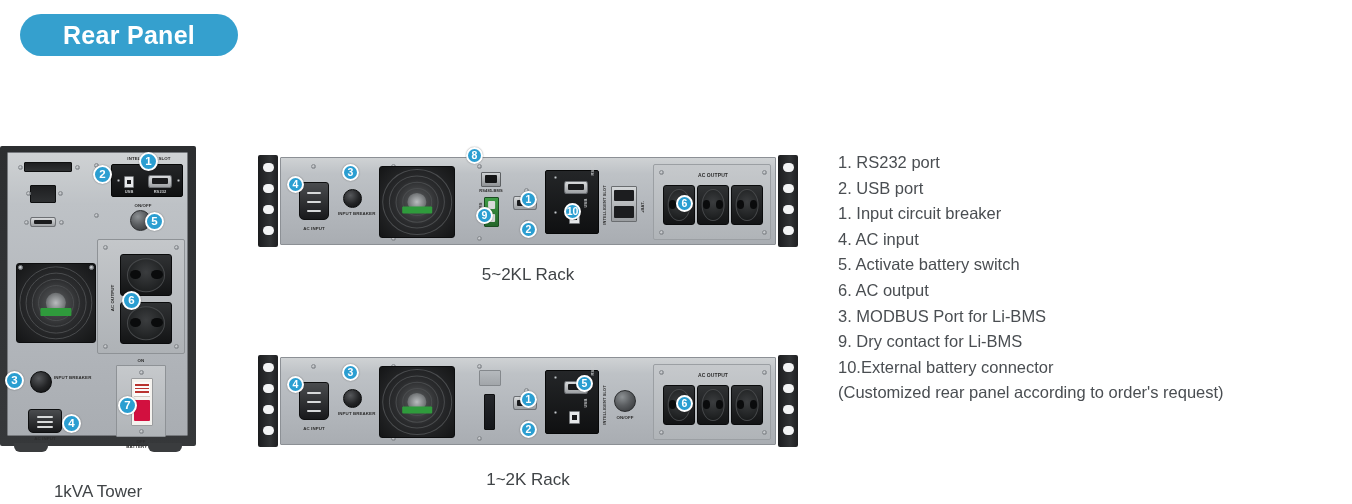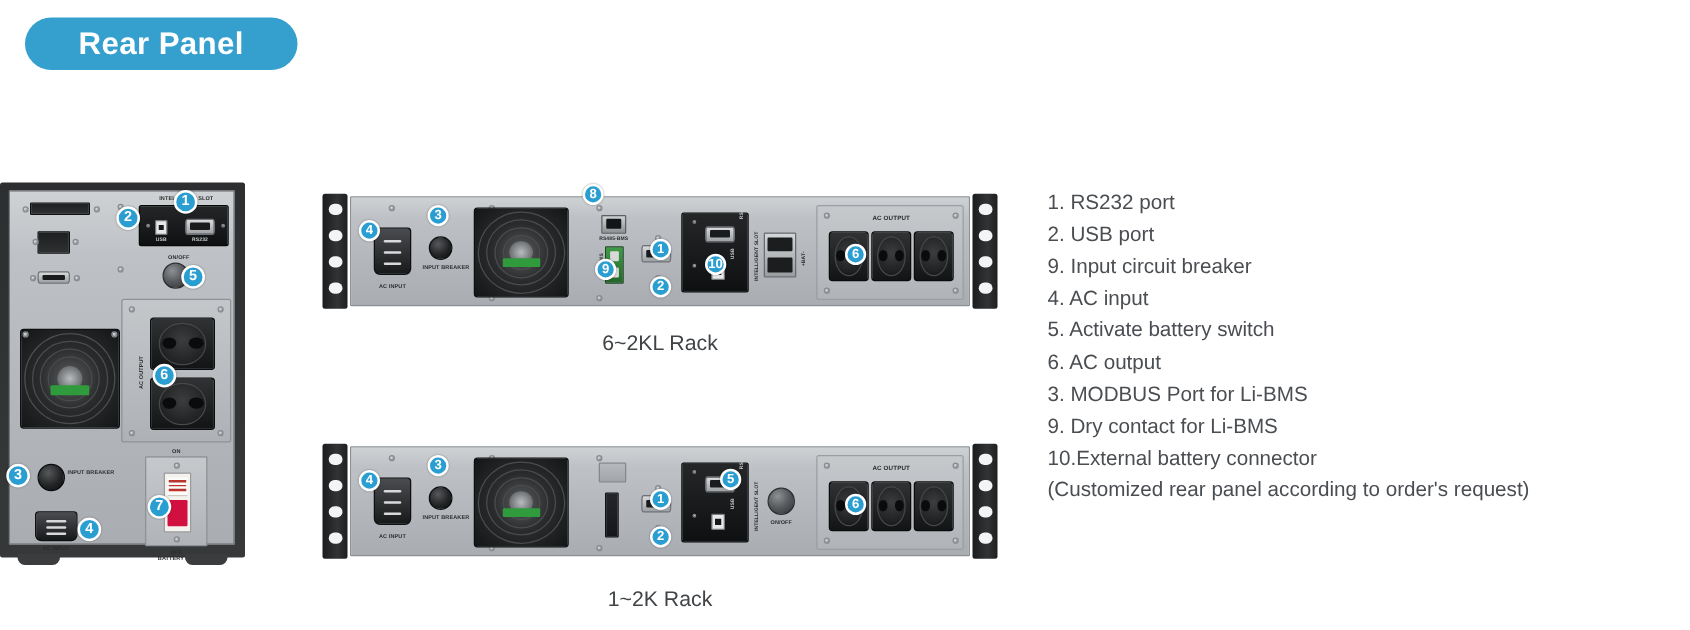--- a/index.html
+++ b/index.html
@@ -348,20 +348,21 @@
     <div class="tower-foot" style="right:14px;"></div>
 
     <div class="badge sm" style="left:139px; top:6px;">1</div>
     <div class="badge sm" style="left:93px;  top:19px;">2</div>
     <div class="badge sm" style="left:145px; top:66px;">5</div>
     <div class="badge sm" style="left:122px; top:145px;">6</div>
     <div class="badge sm" style="left:5px;   top:225px;">3</div>
     <div class="badge sm" style="left:62px;  top:268px;">4</div>
     <div class="badge sm" style="left:118px; top:250px;">7</div>
   </div>
+  <div class="caption" style="left:0px; top:482px; width:196px;">1kVA Tower</div>
 
   <div class="rack" id="rack-kl" style="left:258px; top:155px; width:540px;">
     <div class="rack-ear" style="left:0;">
       <div class="slot" style="top:8px;"></div>
         <div class="slot" style="top:29px;"></div>
       <div class="slot" style="top:50px;"></div>
         <div class="slot" style="top:71px;"></div>
     </div>
     <div class="rack-ear" style="right:0;">
       <div class="slot" style="top:8px;"></div>
@@ -459,21 +460,21 @@
 
     <div class="badge tiny" style="left:29px;  top:21px;">4</div>
     <div class="badge tiny" style="left:84px;  top:9px;">3</div>
     <div class="badge tiny" style="left:208px; top:-8px;">8</div>
     <div class="badge tiny" style="left:218px; top:52px;">9</div>
     <div class="badge tiny" style="left:262px; top:36px;">1</div>
     <div class="badge tiny" style="left:262px; top:66px;">2</div>
     <div class="badge tiny" style="left:306px; top:48px;">10</div>
     <div class="badge tiny" style="left:418px; top:40px;">6</div>
   </div>
-  <div class="caption" style="left:258px; top:265px; width:540px;">6~2KL Rack</div>
+  <div class="caption" style="left:258px; top:265px; width:540px;">5~2KL Rack</div>
 
   <div class="rack" id="rack-k" style="left:258px; top:355px; width:540px;">
     <div class="rack-ear" style="left:0;">
       <div class="slot" style="top:8px;"></div>
         <div class="slot" style="top:29px;"></div>
       <div class="slot" style="top:50px;"></div>
         <div class="slot" style="top:71px;"></div>
     </div>
     <div class="rack-ear" style="right:0;">
       <div class="slot" style="top:8px;"></div>
@@ -563,21 +564,21 @@
     <div class="badge tiny" style="left:262px; top:36px;">1</div>
     <div class="badge tiny" style="left:262px; top:66px;">2</div>
     <div class="badge tiny" style="left:318px; top:20px;">5</div>
     <div class="badge tiny" style="left:418px; top:40px;">6</div>
   </div>
   <div class="caption" style="left:258px; top:470px; width:540px;">1~2K Rack</div>
 
   <div id="legend">
     <div class="item">1. RS232 port</div>
     <div class="item">2. USB port</div>
-    <div class="item">9. Input circuit breaker</div>
+    <div class="item">1. Input circuit breaker</div>
     <div class="item">4. AC input</div>
     <div class="item">5. Activate battery switch</div>
     <div class="item">6. AC output</div>
     <div class="item">3. MODBUS Port for Li-BMS</div>
     <div class="item">9. Dry contact for Li-BMS</div>
     <div class="item">10.External battery connector</div>
     <div class="item">(Customized rear panel according to order's request)</div>
   </div>
 
 </div>

